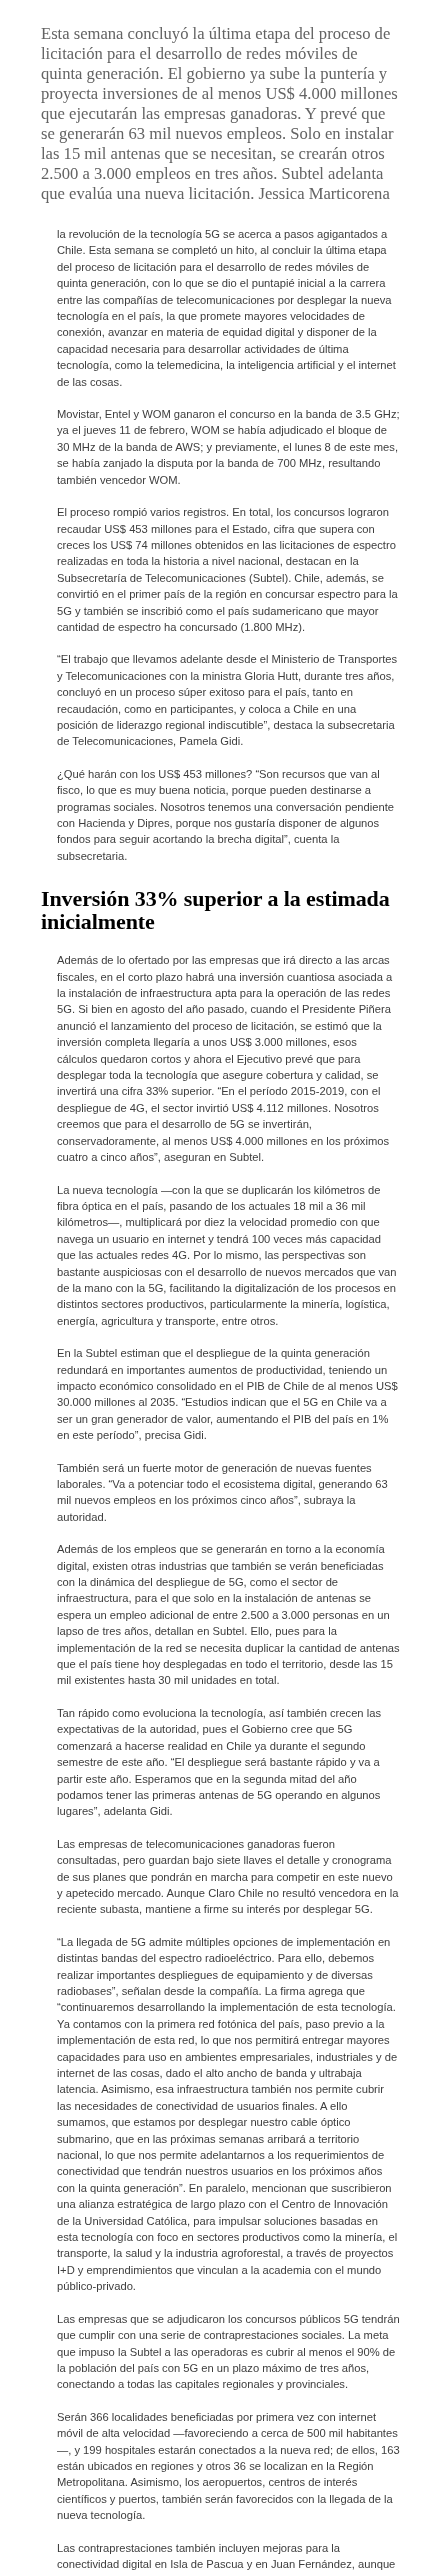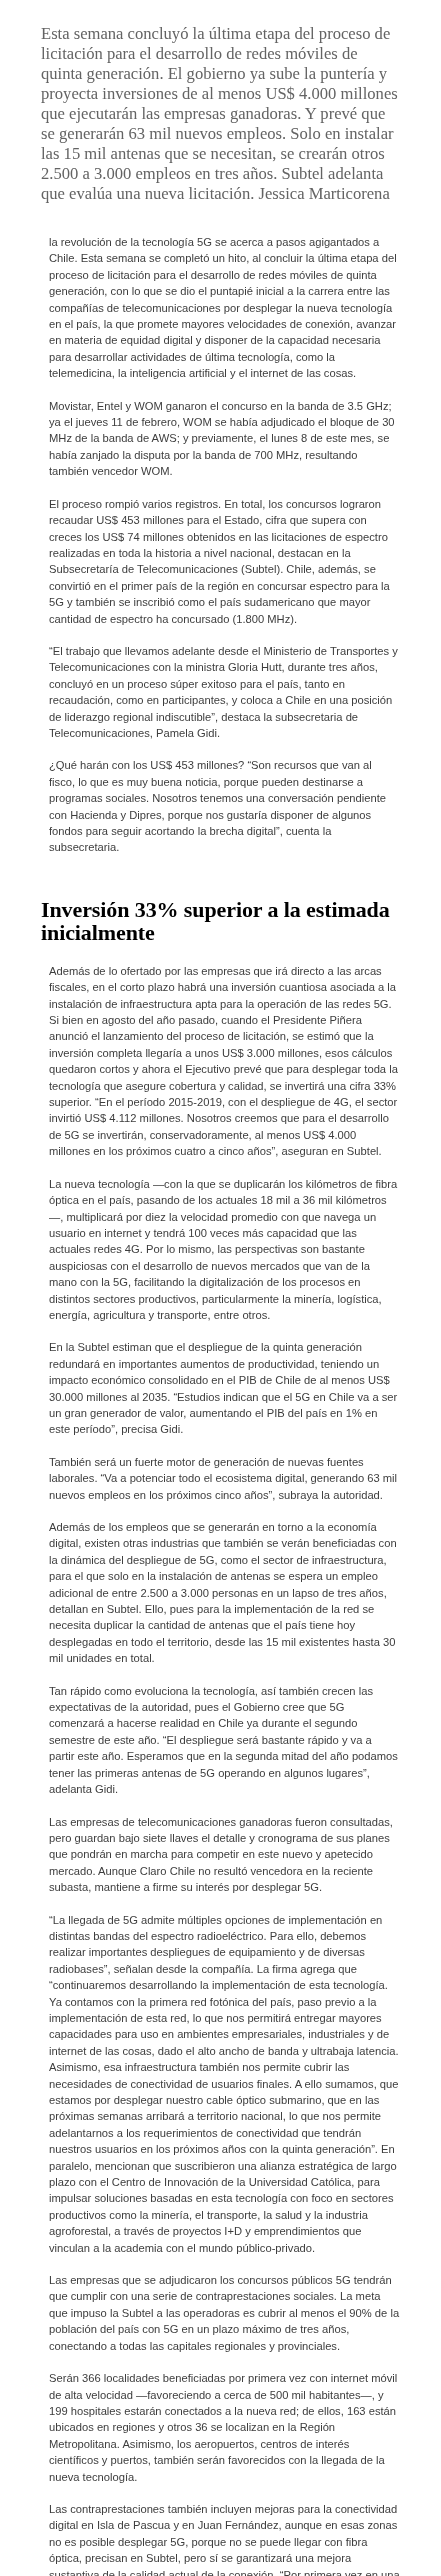--- a/index.html
+++ b/index.html
@@ -11,36 +11,36 @@
   }
   .article {
     padding: 24px 41px 29px 41px; 
     box-sizing: border-box;
   }
   .intro {
     font-family: "Liberation Serif", "DejaVu Serif", serif;
     font-size: 16.6px;
     line-height: 20px;
     color: #636363;
-    margin: 0 0 30px 0;
+    margin: 0 0 22px 0;
     font-weight: 400;
   }
   .body-paragraph {
     font-size: 11.2px;
     line-height: 16.4px;
     color: #3d3d3d;
-    margin: 0 0 16px 8px;
+    margin: 0 0 16px 16px;
   }
   .section-heading {
     font-family: "Liberation Serif", "DejaVu Serif", serif;
     font-weight: 700;
     font-size: 22px;
     line-height: 23px;
     color: #000000;
-    margin: 42px 0 19px 0;
+    margin: 23px 0 19px 0;
     letter-spacing: -0.1px;
   }
 </style>
 </head>
 <body>
 
 <article class="article">
   <p class="intro">Esta semana concluyó la última etapa del proceso de licitación para el desarrollo de redes móviles de quinta generación. El gobierno ya sube la puntería y proyecta inversiones de al menos US$ 4.000 millones que ejecutarán las empresas ganadoras. Y prevé que se generarán 63 mil nuevos empleos. Solo en instalar las 15 mil antenas que se necesitan, se crearán otros 2.500 a 3.000 empleos en tres años. Subtel adelanta que evalúa una nueva licitación. Jessica Marticorena</p>
 
   <div id="article-body">

